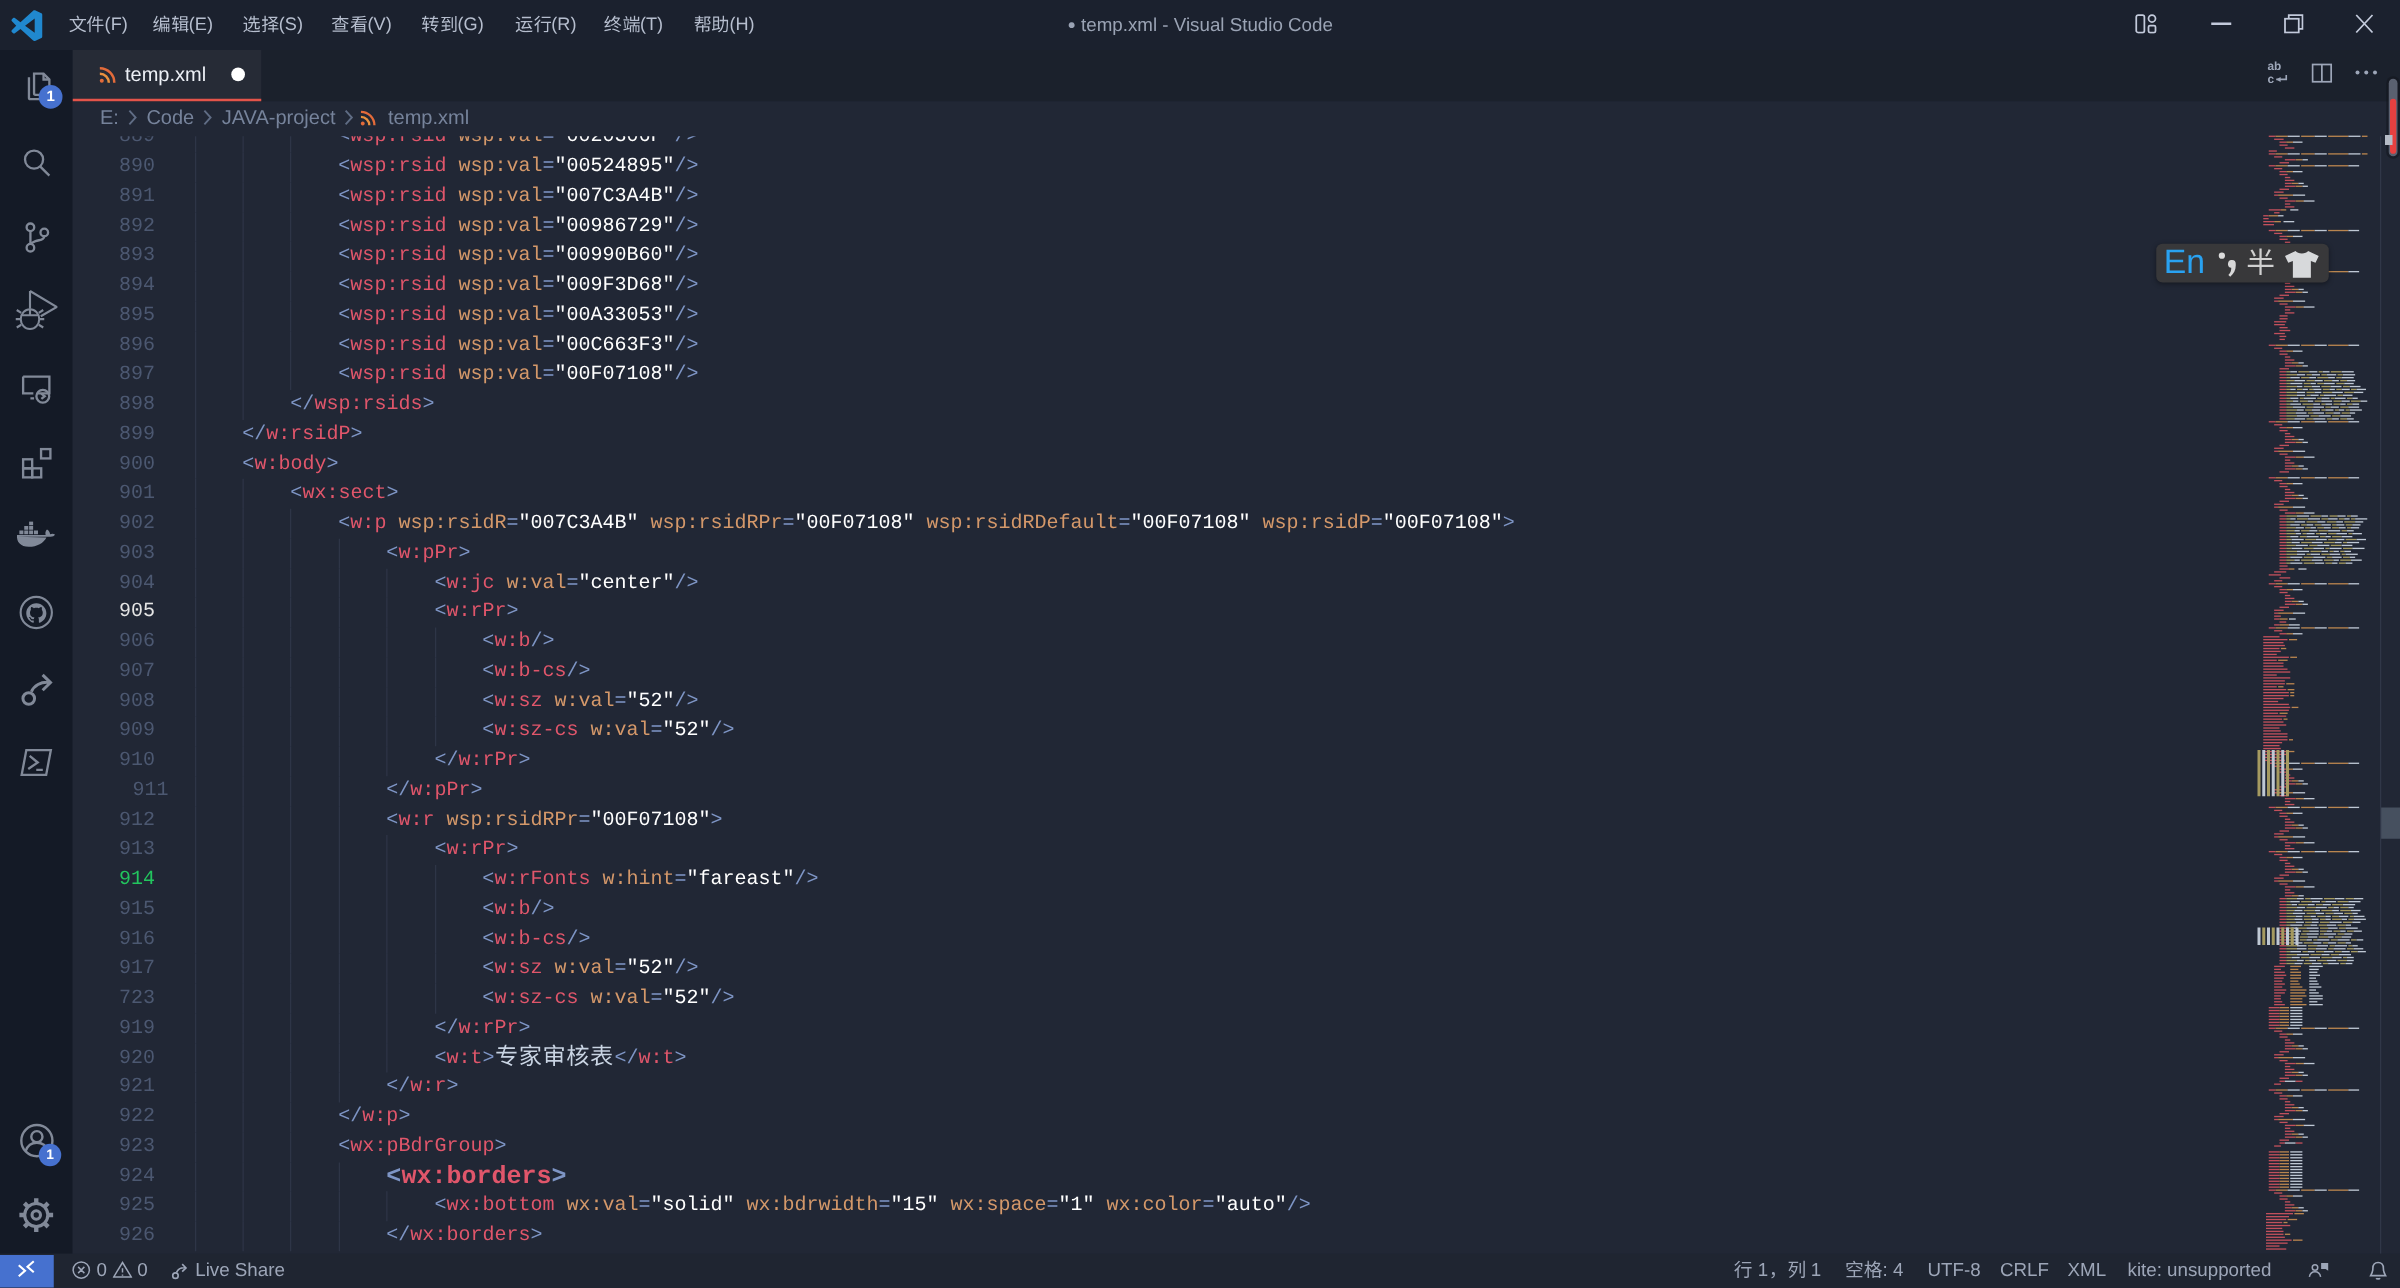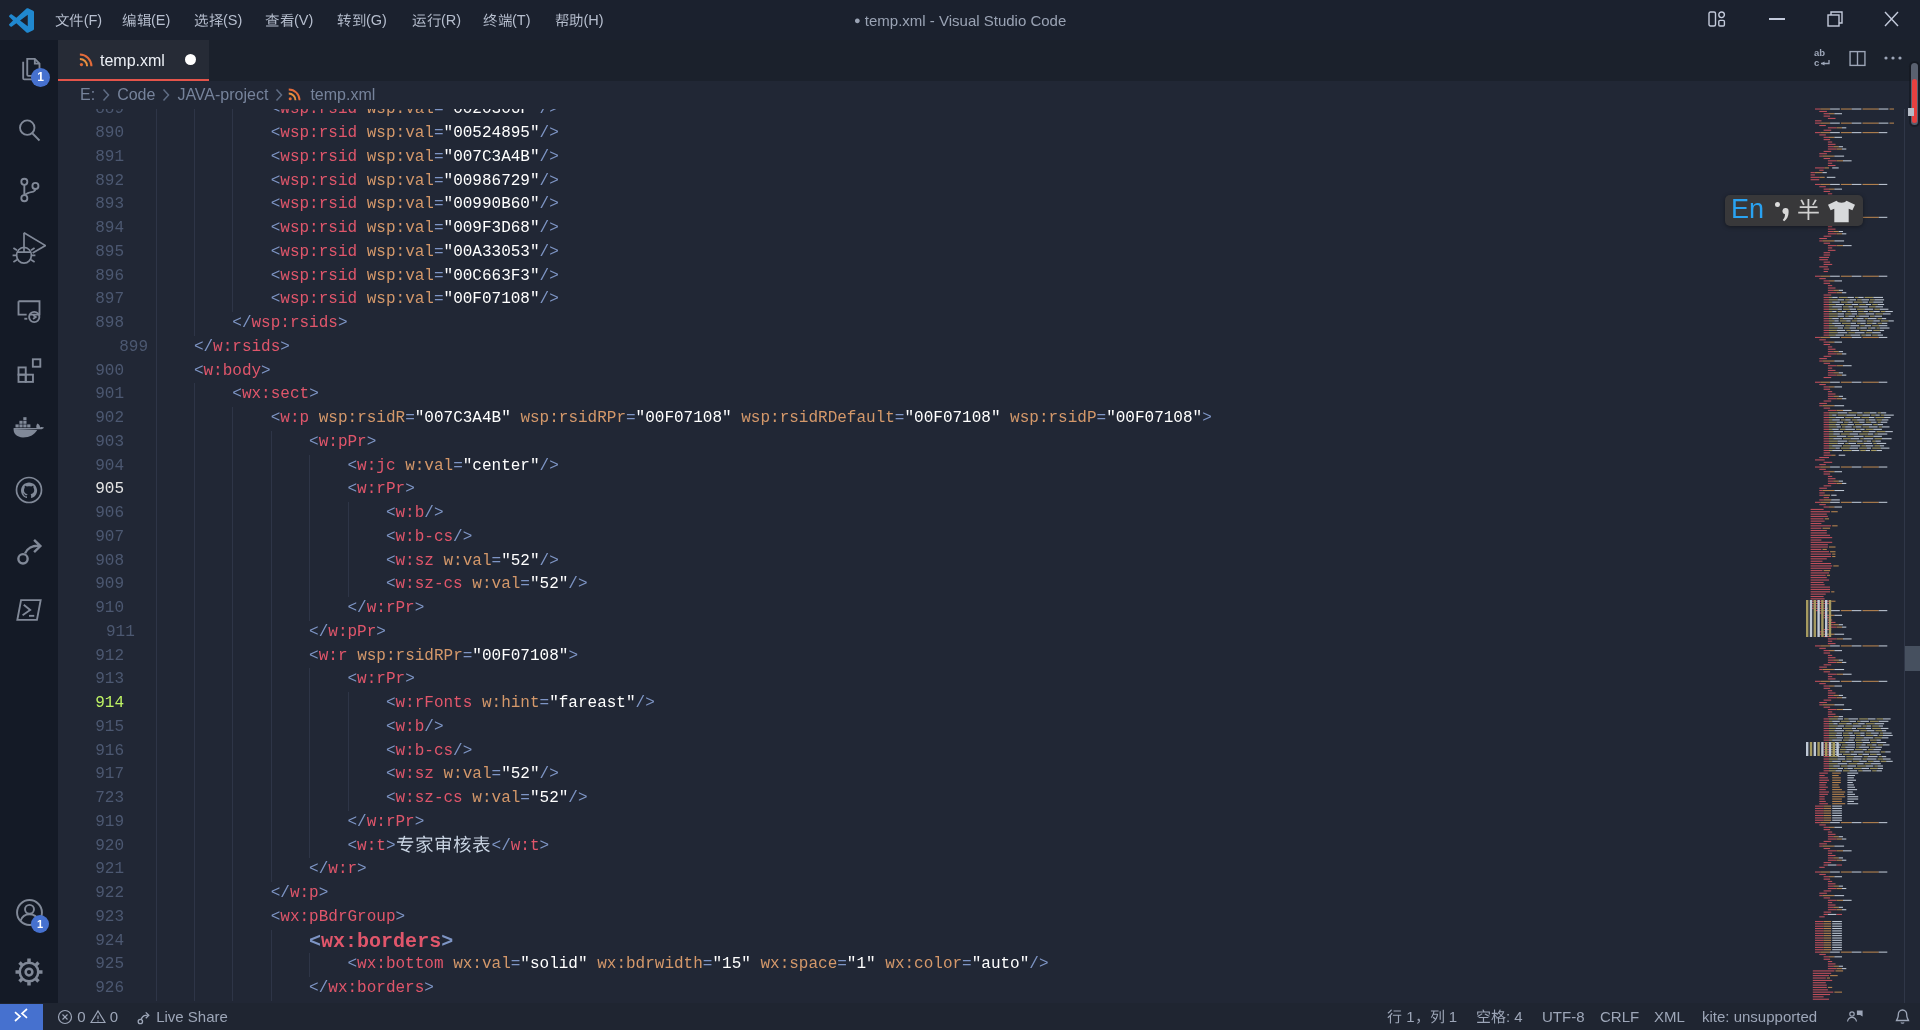--- a/index.html
+++ b/index.html
@@ -207,22 +207,22 @@
       <div style="position:absolute;left:58px;top:217.05px;width:66px;height:23.75px;line-height:23.75px;text-align:right;color:#4c5871;font-family:'Liberation Mono',monospace;font-size:16px;">894</div>
       <div style="position:absolute;left:270.70px;top:217.05px;height:23.75px;line-height:23.75px;font-family:'Liberation Mono',monospace;font-size:16px;white-space:pre;"><span style="color:#7e95c5;">&lt;</span><span style="color:#e0566b;">wsp:rsid</span> <span style="color:#d4986a;">wsp:val</span><span style="color:#7e95c5;">=</span><span style="color:#ffffff;">"009F3D68"</span><span style="color:#7e95c5;">/&gt;</span></div>
       <div style="position:absolute;left:58px;top:240.80px;width:66px;height:23.75px;line-height:23.75px;text-align:right;color:#4c5871;font-family:'Liberation Mono',monospace;font-size:16px;">895</div>
       <div style="position:absolute;left:270.70px;top:240.80px;height:23.75px;line-height:23.75px;font-family:'Liberation Mono',monospace;font-size:16px;white-space:pre;"><span style="color:#7e95c5;">&lt;</span><span style="color:#e0566b;">wsp:rsid</span> <span style="color:#d4986a;">wsp:val</span><span style="color:#7e95c5;">=</span><span style="color:#ffffff;">"00A33053"</span><span style="color:#7e95c5;">/&gt;</span></div>
       <div style="position:absolute;left:58px;top:264.55px;width:66px;height:23.75px;line-height:23.75px;text-align:right;color:#4c5871;font-family:'Liberation Mono',monospace;font-size:16px;">896</div>
       <div style="position:absolute;left:270.70px;top:264.55px;height:23.75px;line-height:23.75px;font-family:'Liberation Mono',monospace;font-size:16px;white-space:pre;"><span style="color:#7e95c5;">&lt;</span><span style="color:#e0566b;">wsp:rsid</span> <span style="color:#d4986a;">wsp:val</span><span style="color:#7e95c5;">=</span><span style="color:#ffffff;">"00C663F3"</span><span style="color:#7e95c5;">/&gt;</span></div>
       <div style="position:absolute;left:58px;top:288.30px;width:66px;height:23.75px;line-height:23.75px;text-align:right;color:#4c5871;font-family:'Liberation Mono',monospace;font-size:16px;">897</div>
       <div style="position:absolute;left:270.70px;top:288.30px;height:23.75px;line-height:23.75px;font-family:'Liberation Mono',monospace;font-size:16px;white-space:pre;"><span style="color:#7e95c5;">&lt;</span><span style="color:#e0566b;">wsp:rsid</span> <span style="color:#d4986a;">wsp:val</span><span style="color:#7e95c5;">=</span><span style="color:#ffffff;">"00F07108"</span><span style="color:#7e95c5;">/&gt;</span></div>
       <div style="position:absolute;left:58px;top:312.05px;width:66px;height:23.75px;line-height:23.75px;text-align:right;color:#4c5871;font-family:'Liberation Mono',monospace;font-size:16px;">898</div>
       <div style="position:absolute;left:232.30px;top:312.05px;height:23.75px;line-height:23.75px;font-family:'Liberation Mono',monospace;font-size:16px;white-space:pre;"><span style="color:#7e95c5;">&lt;/</span><span style="color:#e0566b;">wsp:rsids</span><span style="color:#7e95c5;">&gt;</span></div>
-      <div style="position:absolute;left:58px;top:335.80px;width:66px;height:23.75px;line-height:23.75px;text-align:right;color:#4c5871;font-family:'Liberation Mono',monospace;font-size:16px;margin-left:24px;">899</div>
-      <div style="position:absolute;left:193.90px;top:335.80px;height:23.75px;line-height:23.75px;font-family:'Liberation Mono',monospace;font-size:16px;white-space:pre;"><span style="color:#7e95c5;">&lt;/</span><span style="color:#e0566b;">w:rsids</span><span style="color:#7e95c5;">&gt;</span></div>
+      <div style="position:absolute;left:58px;top:335.80px;width:66px;height:23.75px;line-height:23.75px;text-align:right;color:#4c5871;font-family:'Liberation Mono',monospace;font-size:16px;">899</div>
+      <div style="position:absolute;left:193.90px;top:335.80px;height:23.75px;line-height:23.75px;font-family:'Liberation Mono',monospace;font-size:16px;white-space:pre;"><span style="color:#7e95c5;">&lt;/</span><span style="color:#e0566b;">w:rsidP</span><span style="color:#7e95c5;">&gt;</span></div>
       <div style="position:absolute;left:58px;top:359.55px;width:66px;height:23.75px;line-height:23.75px;text-align:right;color:#4c5871;font-family:'Liberation Mono',monospace;font-size:16px;">900</div>
       <div style="position:absolute;left:193.90px;top:359.55px;height:23.75px;line-height:23.75px;font-family:'Liberation Mono',monospace;font-size:16px;white-space:pre;"><span style="color:#7e95c5;">&lt;</span><span style="color:#e0566b;">w:body</span><span style="color:#7e95c5;">&gt;</span></div>
       <div style="position:absolute;left:58px;top:383.30px;width:66px;height:23.75px;line-height:23.75px;text-align:right;color:#4c5871;font-family:'Liberation Mono',monospace;font-size:16px;">901</div>
       <div style="position:absolute;left:232.30px;top:383.30px;height:23.75px;line-height:23.75px;font-family:'Liberation Mono',monospace;font-size:16px;white-space:pre;"><span style="color:#7e95c5;">&lt;</span><span style="color:#e0566b;">wx:sect</span><span style="color:#7e95c5;">&gt;</span></div>
       <div style="position:absolute;left:58px;top:407.05px;width:66px;height:23.75px;line-height:23.75px;text-align:right;color:#4c5871;font-family:'Liberation Mono',monospace;font-size:16px;">902</div>
       <div style="position:absolute;left:270.70px;top:407.05px;height:23.75px;line-height:23.75px;font-family:'Liberation Mono',monospace;font-size:16px;white-space:pre;"><span style="color:#7e95c5;">&lt;</span><span style="color:#e0566b;">w:p</span> <span style="color:#d4986a;">wsp:rsidR</span><span style="color:#7e95c5;">=</span><span style="color:#ffffff;">"007C3A4B"</span> <span style="color:#d4986a;">wsp:rsidRPr</span><span style="color:#7e95c5;">=</span><span style="color:#ffffff;">"00F07108"</span> <span style="color:#d4986a;">wsp:rsidRDefault</span><span style="color:#7e95c5;">=</span><span style="color:#ffffff;">"00F07108"</span> <span style="color:#d4986a;">wsp:rsidP</span><span style="color:#7e95c5;">=</span><span style="color:#ffffff;">"00F07108"</span><span style="color:#7e95c5;">&gt;</span></div>
       <div style="position:absolute;left:58px;top:430.80px;width:66px;height:23.75px;line-height:23.75px;text-align:right;color:#4c5871;font-family:'Liberation Mono',monospace;font-size:16px;">903</div>
       <div style="position:absolute;left:309.10px;top:430.80px;height:23.75px;line-height:23.75px;font-family:'Liberation Mono',monospace;font-size:16px;white-space:pre;"><span style="color:#7e95c5;">&lt;</span><span style="color:#e0566b;">w:pPr</span><span style="color:#7e95c5;">&gt;</span></div>
       <div style="position:absolute;left:58px;top:454.55px;width:66px;height:23.75px;line-height:23.75px;text-align:right;color:#4c5871;font-family:'Liberation Mono',monospace;font-size:16px;">904</div>
       <div style="position:absolute;left:347.50px;top:454.55px;height:23.75px;line-height:23.75px;font-family:'Liberation Mono',monospace;font-size:16px;white-space:pre;"><span style="color:#7e95c5;">&lt;</span><span style="color:#e0566b;">w:jc</span> <span style="color:#d4986a;">w:val</span><span style="color:#7e95c5;">=</span><span style="color:#ffffff;">"center"</span><span style="color:#7e95c5;">/&gt;</span></div>
@@ -237,21 +237,21 @@
       <div style="position:absolute;left:58px;top:573.30px;width:66px;height:23.75px;line-height:23.75px;text-align:right;color:#4c5871;font-family:'Liberation Mono',monospace;font-size:16px;">909</div>
       <div style="position:absolute;left:385.90px;top:573.30px;height:23.75px;line-height:23.75px;font-family:'Liberation Mono',monospace;font-size:16px;white-space:pre;"><span style="color:#7e95c5;">&lt;</span><span style="color:#e0566b;">w:sz-cs</span> <span style="color:#d4986a;">w:val</span><span style="color:#7e95c5;">=</span><span style="color:#ffffff;">"52"</span><span style="color:#7e95c5;">/&gt;</span></div>
       <div style="position:absolute;left:58px;top:597.05px;width:66px;height:23.75px;line-height:23.75px;text-align:right;color:#4c5871;font-family:'Liberation Mono',monospace;font-size:16px;">910</div>
       <div style="position:absolute;left:347.50px;top:597.05px;height:23.75px;line-height:23.75px;font-family:'Liberation Mono',monospace;font-size:16px;white-space:pre;"><span style="color:#7e95c5;">&lt;/</span><span style="color:#e0566b;">w:rPr</span><span style="color:#7e95c5;">&gt;</span></div>
       <div style="position:absolute;left:58px;top:620.80px;width:66px;height:23.75px;line-height:23.75px;text-align:right;color:#4c5871;font-family:'Liberation Mono',monospace;font-size:16px;padding-left:48px;">911</div>
       <div style="position:absolute;left:309.10px;top:620.80px;height:23.75px;line-height:23.75px;font-family:'Liberation Mono',monospace;font-size:16px;white-space:pre;"><span style="color:#7e95c5;">&lt;/</span><span style="color:#e0566b;">w:pPr</span><span style="color:#7e95c5;">&gt;</span></div>
       <div style="position:absolute;left:58px;top:644.55px;width:66px;height:23.75px;line-height:23.75px;text-align:right;color:#4c5871;font-family:'Liberation Mono',monospace;font-size:16px;">912</div>
       <div style="position:absolute;left:309.10px;top:644.55px;height:23.75px;line-height:23.75px;font-family:'Liberation Mono',monospace;font-size:16px;white-space:pre;"><span style="color:#7e95c5;">&lt;</span><span style="color:#e0566b;">w:r</span> <span style="color:#d4986a;">wsp:rsidRPr</span><span style="color:#7e95c5;">=</span><span style="color:#ffffff;">"00F07108"</span><span style="color:#7e95c5;">&gt;</span></div>
       <div style="position:absolute;left:58px;top:668.30px;width:66px;height:23.75px;line-height:23.75px;text-align:right;color:#4c5871;font-family:'Liberation Mono',monospace;font-size:16px;">913</div>
       <div style="position:absolute;left:347.50px;top:668.30px;height:23.75px;line-height:23.75px;font-family:'Liberation Mono',monospace;font-size:16px;white-space:pre;"><span style="color:#7e95c5;">&lt;</span><span style="color:#e0566b;">w:rPr</span><span style="color:#7e95c5;">&gt;</span></div>
-      <div style="position:absolute;left:58px;top:692.05px;width:66px;height:23.75px;line-height:23.75px;text-align:right;color:#bef264;font-family:'Liberation Mono',monospace;font-size:16px;">914</div>
+      <div style="position:absolute;left:58px;top:692.05px;width:66px;height:23.75px;line-height:23.75px;text-align:right;color:#22c55e;font-family:'Liberation Mono',monospace;font-size:16px;">914</div>
       <div style="position:absolute;left:385.90px;top:692.05px;height:23.75px;line-height:23.75px;font-family:'Liberation Mono',monospace;font-size:16px;white-space:pre;"><span style="color:#7e95c5;">&lt;</span><span style="color:#e0566b;">w:rFonts</span> <span style="color:#d4986a;">w:hint</span><span style="color:#7e95c5;">=</span><span style="color:#ffffff;">"fareast"</span><span style="color:#7e95c5;">/&gt;</span></div>
       <div style="position:absolute;left:58px;top:715.80px;width:66px;height:23.75px;line-height:23.75px;text-align:right;color:#4c5871;font-family:'Liberation Mono',monospace;font-size:16px;">915</div>
       <div style="position:absolute;left:385.90px;top:715.80px;height:23.75px;line-height:23.75px;font-family:'Liberation Mono',monospace;font-size:16px;white-space:pre;"><span style="color:#7e95c5;">&lt;</span><span style="color:#e0566b;">w:b</span><span style="color:#7e95c5;">/&gt;</span></div>
       <div style="position:absolute;left:58px;top:739.55px;width:66px;height:23.75px;line-height:23.75px;text-align:right;color:#4c5871;font-family:'Liberation Mono',monospace;font-size:16px;">916</div>
       <div style="position:absolute;left:385.90px;top:739.55px;height:23.75px;line-height:23.75px;font-family:'Liberation Mono',monospace;font-size:16px;white-space:pre;"><span style="color:#7e95c5;">&lt;</span><span style="color:#e0566b;">w:b-cs</span><span style="color:#7e95c5;">/&gt;</span></div>
       <div style="position:absolute;left:58px;top:763.30px;width:66px;height:23.75px;line-height:23.75px;text-align:right;color:#4c5871;font-family:'Liberation Mono',monospace;font-size:16px;">917</div>
       <div style="position:absolute;left:385.90px;top:763.30px;height:23.75px;line-height:23.75px;font-family:'Liberation Mono',monospace;font-size:16px;white-space:pre;"><span style="color:#7e95c5;">&lt;</span><span style="color:#e0566b;">w:sz</span> <span style="color:#d4986a;">w:val</span><span style="color:#7e95c5;">=</span><span style="color:#ffffff;">"52"</span><span style="color:#7e95c5;">/&gt;</span></div>
       <div style="position:absolute;left:58px;top:787.05px;width:66px;height:23.75px;line-height:23.75px;text-align:right;color:#4c5871;font-family:'Liberation Mono',monospace;font-size:16px;">723</div>
       <div style="position:absolute;left:385.90px;top:787.05px;height:23.75px;line-height:23.75px;font-family:'Liberation Mono',monospace;font-size:16px;white-space:pre;"><span style="color:#7e95c5;">&lt;</span><span style="color:#e0566b;">w:sz-cs</span> <span style="color:#d4986a;">w:val</span><span style="color:#7e95c5;">=</span><span style="color:#ffffff;">"52"</span><span style="color:#7e95c5;">/&gt;</span></div>
       <div style="position:absolute;left:58px;top:810.80px;width:66px;height:23.75px;line-height:23.75px;text-align:right;color:#4c5871;font-family:'Liberation Mono',monospace;font-size:16px;">919</div>

